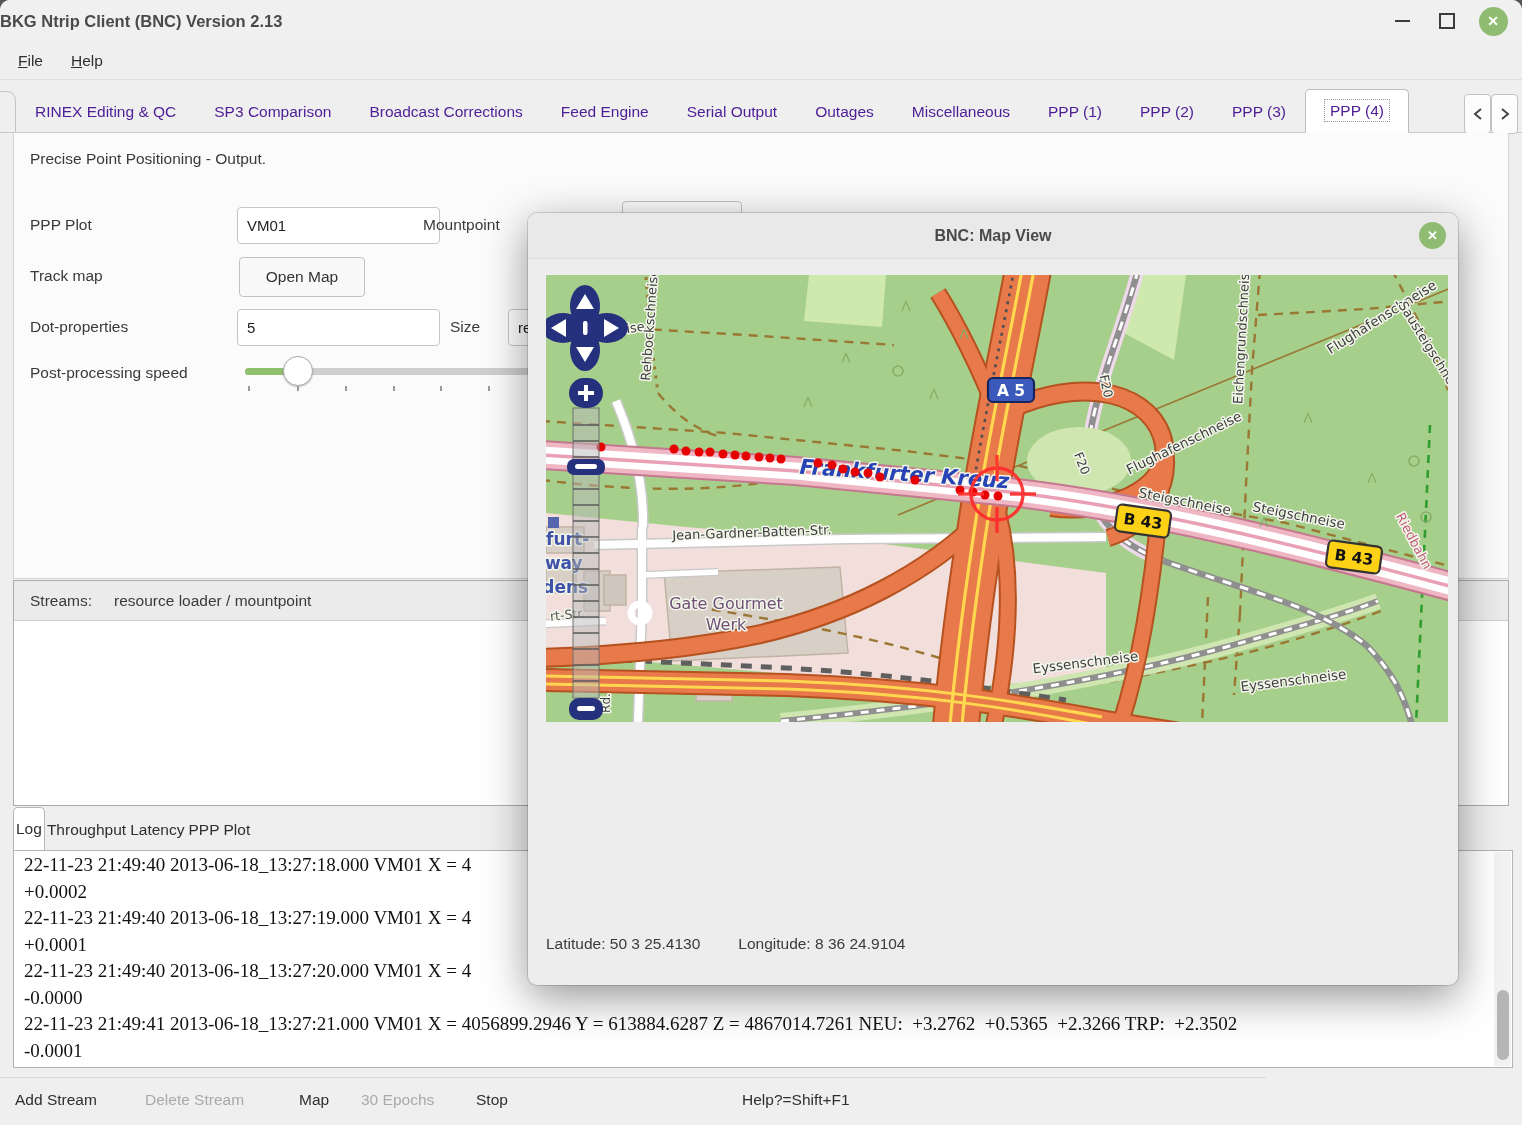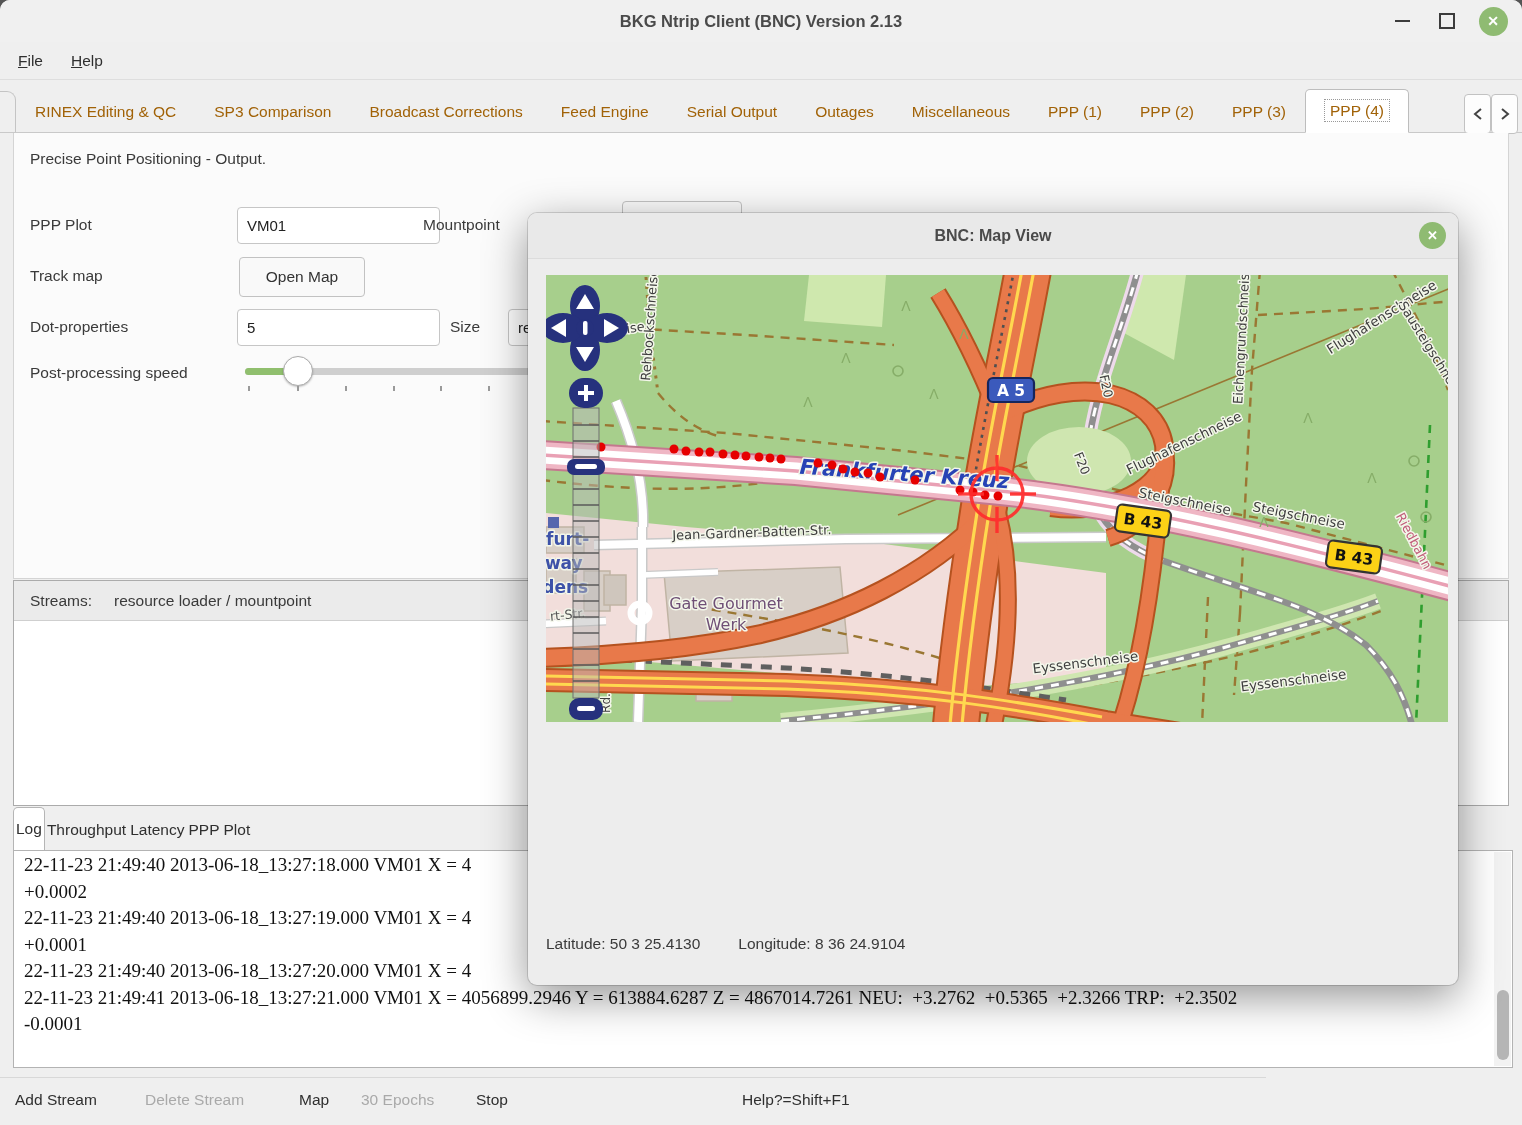--- a/index.html
+++ b/index.html
@@ -1,36 +1,36 @@
 <!DOCTYPE html>
 <html><head>
 <meta charset="utf-8">
 <style>
   html,body{margin:0;padding:0;background:#555;}
   #screen{position:relative;width:1522px;height:1125px;background:#efefef;overflow:hidden;
     font-family:"Liberation Sans",sans-serif;color:#3b3b3b;border-radius:10px 10px 0 0;}
   .abs{position:absolute;}
   
   #titlebar{left:0;top:0;width:1522px;height:42px;background:#f0f0f0;}
-  #win-title{left:0;top:0;width:100%;text-align:center;line-height:42px;font-weight:bold;font-size:16.5px;color:#4a4a4a;}
+  #win-title{left:0;top:0;width:100%;line-height:42px;font-weight:bold;font-size:16.5px;color:#4a4a4a;}
   .winbtn{top:0;height:42px;display:flex;align-items:center;justify-content:center;}
   #btn-min{left:1385px;width:34px;}
   #btn-min i{display:block;width:15px;height:2.4px;background:#3c3c3c;}
   #btn-max{left:1430px;width:34px;}
   #btn-max i{display:block;width:12px;height:12px;border:2.2px solid #3c3c3c;}
   #btn-close{left:1476px;width:34px;}
   #btn-close i{display:flex;width:29px;height:29px;border-radius:50%;background:#8fbb72;color:#fff;
     align-items:center;justify-content:center;font-style:normal;font-size:14px;font-weight:bold;}
   
   #menubar{left:0;top:42px;width:1522px;height:38px;border-bottom:1px solid #dedede;display:flex;align-items:center;gap:28px;padding-left:18px;box-sizing:border-box;font-size:15.5px;color:#2f2f2f;}
   #menubar .mitem u{text-decoration:underline;}
   
   #tabbar{left:0;top:90px;width:1522px;height:43px;display:flex;align-items:flex-end;border-bottom:1px solid #c9c9c9;box-sizing:border-box;}
   #tab-sliver{width:15px;height:40px;border-right:1px solid #c4c4c4;border-top-right-radius:9px;border-top:1px solid #c4c4c4;}
-  .tab{height:41px;line-height:41px;padding:0 19px;font-size:15.5px;color:#a16207;white-space:nowrap;}
+  .tab{height:41px;line-height:41px;padding:0 19px;font-size:15.5px;color:#4c1d95;white-space:nowrap;}
   .tab.selected{background:#fff;border:1px solid #bdbdbd;border-bottom:1px solid #fff;border-radius:5px 5px 0 0;margin-bottom:-1px;height:42px;}
   .tab.selected span{outline:1px dotted #999;padding:2px 5px;}
   .tabscroll{top:94px;width:25px;height:38px;background:#fdfdfd;border:1px solid #c2c2c2;border-radius:4px;display:flex;align-items:center;justify-content:center;}
   #tabscroll-left{left:1464px;} #tabscroll-right{left:1491px;}
   
   #pane{left:13px;top:133px;width:1496px;height:446px;background:#fbfbfb;border:1px solid #d4d4d4;border-top:none;box-sizing:border-box;}
   .flabel{font-size:15.5px;color:#3a3a3a;white-space:nowrap;}
   .finput{background:#fff;border:1px solid #c6c6c6;border-radius:4px;font-size:15px;color:#222;padding:0 9px;box-sizing:border-box;font-family:"Liberation Sans",sans-serif;}
   #open-map-btn{background:#f9f9f9;border:1px solid #c2c2c2;border-radius:4px;font-size:15.5px;color:#333;display:flex;align-items:center;justify-content:center;}
   #speed-track{background:#cfcfcf;border-radius:4px;height:7px;}
@@ -158,20 +158,21 @@
       <div class="ltab">PPP Plot</div>
     </div>
 
   <div class="abs" id="logarea">
     <div id="log-lines">
         <div class="log-line">22-11-23 21:49:40 2013-06-18_13:27:18.000 VM01 X = 4</div>
         <div class="log-line">+0.0002</div>
         <div class="log-line">22-11-23 21:49:40 2013-06-18_13:27:19.000 VM01 X = 4</div>
         <div class="log-line">+0.0001</div>
         <div class="log-line">22-11-23 21:49:40 2013-06-18_13:27:20.000 VM01 X = 4</div>
+        <div class="log-line">-0.0000</div>
         <div class="log-line">22-11-23 21:49:41 2013-06-18_13:27:21.000 VM01 X = 4056899.2946 Y = 613884.6287 Z = 4867014.7261 NEU:  +3.2762  +0.5365  +2.3266 TRP:  +2.3502</div>
         <div class="log-line">-0.0001</div>
       </div>
     <div id="log-scrollbar">
       <div id="log-thumb"></div>
     </div>
   </div>
 
   <div class="abs" id="toolbar">
       <span class="tbtn" style="left: 15px;">Add Stream</span>

